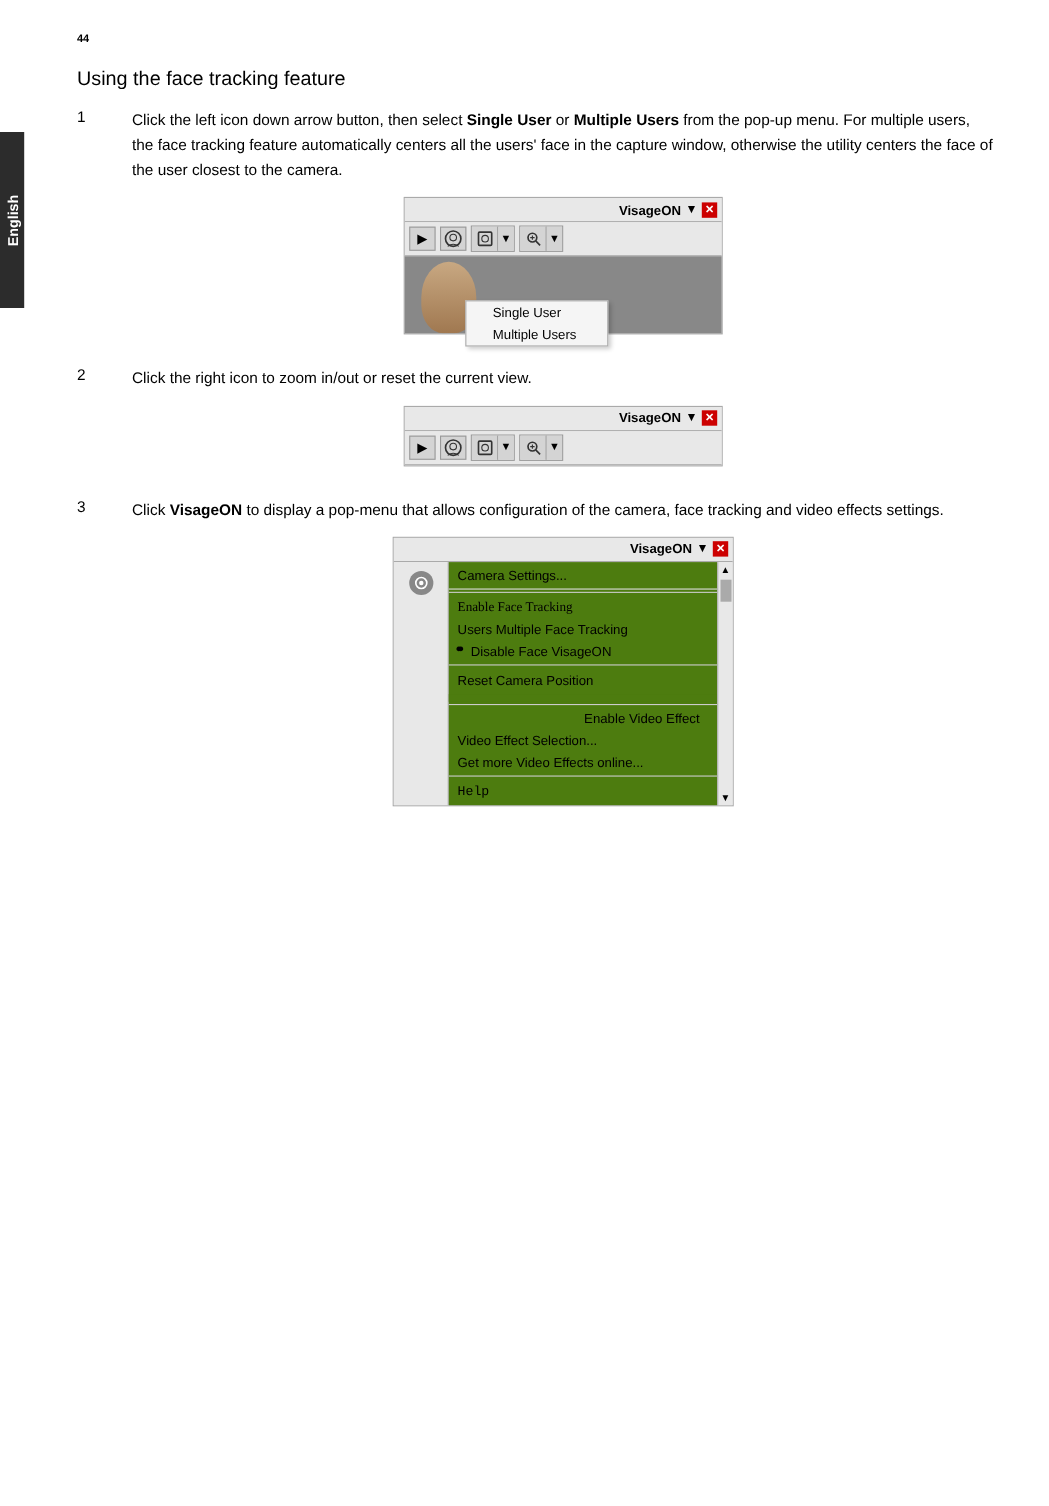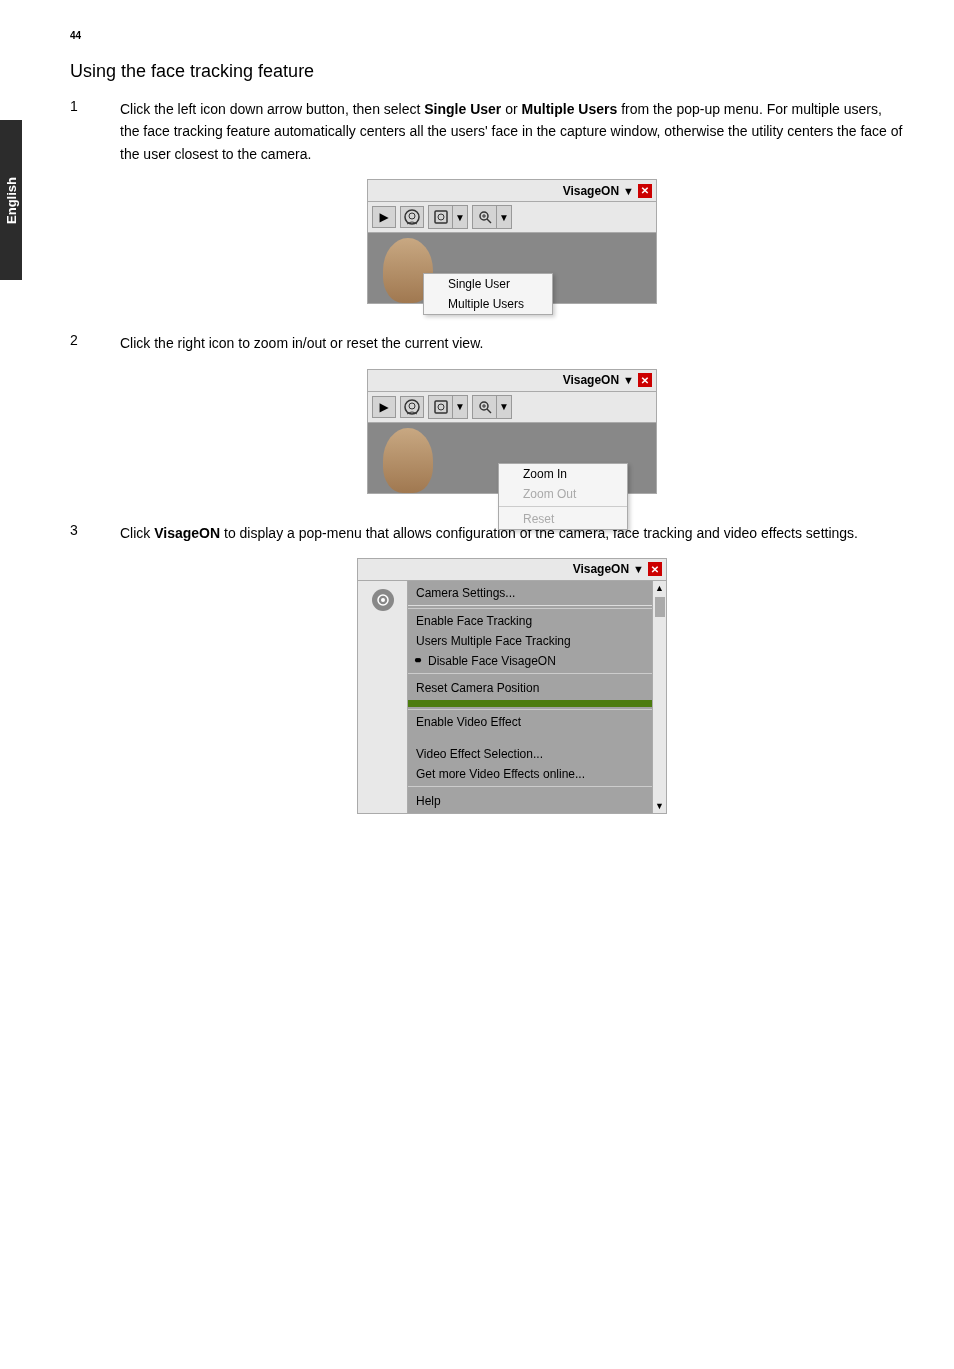--- a/index.html
+++ b/index.html
@@ -352,31 +352,20 @@
                 <svg width="16" height="16" viewBox="0 0 16 16">
                     <circle cx="7" cy="7" r="4" fill="none" stroke="#333" stroke-width="1.5"></circle>
                     <line x1="10" y1="10" x2="14" y2="14" stroke="#333" stroke-width="1.5"></line>
                     <line x1="5" y1="7" x2="9" y2="7" stroke="#333" stroke-width="1"></line>
                     <line x1="7" y1="5" x2="7" y2="9" stroke="#333" stroke-width="1"></line>
                   </svg>
               </div>
               <div class="toolbar-btn" style="width:14px;font-size:10px;">▼</div>
             </div>
           </div>
-          <div style="position:relative;">
-            <div class="video-area">
-              <div class="video-face"></div>
-            </div>
-            <div class="dropdown-menu ss2-dropdown">
-              <div class="dropdown-item">Zoom In</div>
-              <div class="dropdown-item disabled">Zoom Out</div>
-              <div class="menu-separator"></div>
-              <div class="dropdown-item disabled">Reset</div>
-            </div>
-          </div>
         </div>
       </div>
     </div>
   </div>
 
   <div class="step-container">
     <div class="step-number">3</div>
     <div class="step-content">
       <p class="step-text">
         Click <b>VisageON</b> to display a pop-menu that allows configuration of the camera, face tracking and video effects settings.
@@ -395,37 +384,37 @@
 
             <div style="width:50px; background:#e8e8e8; border-right:1px solid #aaa; display:flex; align-items:flex-start; justify-content:center; padding-top:8px;">
               <div style="width:22px;height:22px;border-radius:50%;background:#888;display:flex;align-items:center;justify-content:center;">
                 <svg width="14" height="14" viewBox="0 0 14 14">
                     <circle cx="7" cy="7" r="5" fill="none" stroke="#fff" stroke-width="1.5"></circle>
                     <circle cx="7" cy="7" r="2" fill="#fff"></circle>
                   </svg>
               </div>
             </div>
 
-            <div style="flex:1; background:#a3a3a3;">
+            <div style="flex:1; background:#4d7c0f;">
               <div class="dropdown-item" style="padding:5px 16px 5px 8px; border-bottom:1px solid #ddd;">Camera Settings...</div>
               <div class="menu-separator"></div>
-              <div class="dropdown-item" style="padding:3px 16px 3px 8px;">Enable Face Tracking</div>
+              <div class="dropdown-item" style="padding:3px 16px 3px 8px;font-family:Liberation Serif, serif;">Enable Face Tracking</div>
               <div class="dropdown-item" style="padding:3px 16px 3px 8px;">Users Multiple Face Tracking</div>
               <div class="dropdown-item bullet" style="padding:3px 16px 3px 20px; position:relative;">
                 <span style="position:absolute;left:6px;font-size:10px;">●</span>
                 <span>Disable Face VisageON</span>
               </div>
               <div class="menu-separator"></div>
               <div class="dropdown-item" style="padding:5px 16px 5px 8px; border-bottom:7px solid #4d7c0f;">Reset Camera Position</div>
               <div class="menu-separator"></div>
-              <div class="dropdown-item" style="padding:3px 16px 3px 8px;">Enable Video Effect</div>
-              <div class="dropdown-item" style="padding:3px 16px 3px 8px;margin-top:12px;">Video Effect Selection...</div>
+              <div class="dropdown-item" style="padding:3px 16px 3px 8px;text-align:right;">Enable Video Effect</div>
+              <div class="dropdown-item" style="padding:3px 16px 3px 8px;">Video Effect Selection...</div>
               <div class="dropdown-item" style="padding:3px 16px 3px 8px;">Get more Video Effects online...</div>
               <div class="menu-separator"></div>
-              <div class="dropdown-item" style="padding:5px 16px 5px 8px;">Help</div>
+              <div class="dropdown-item" style="padding:5px 16px 5px 8px;font-family:Liberation Mono, monospace;">Help</div>
             </div>
 
             <div style="width:14px; background:#e8e8e8; border-left:1px solid #aaa; display:flex; flex-direction:column; align-items:center;">
               <div style="margin-top:2px;font-size:9px;">▲</div>
               <div style="flex:1;">
                 <div style="width:10px;height:20px;background:#aaa;margin:0 auto;margin-top:4px;"></div>
               </div>
               <div style="margin-bottom:2px;font-size:9px;">▼</div>
             </div>
           </div>

